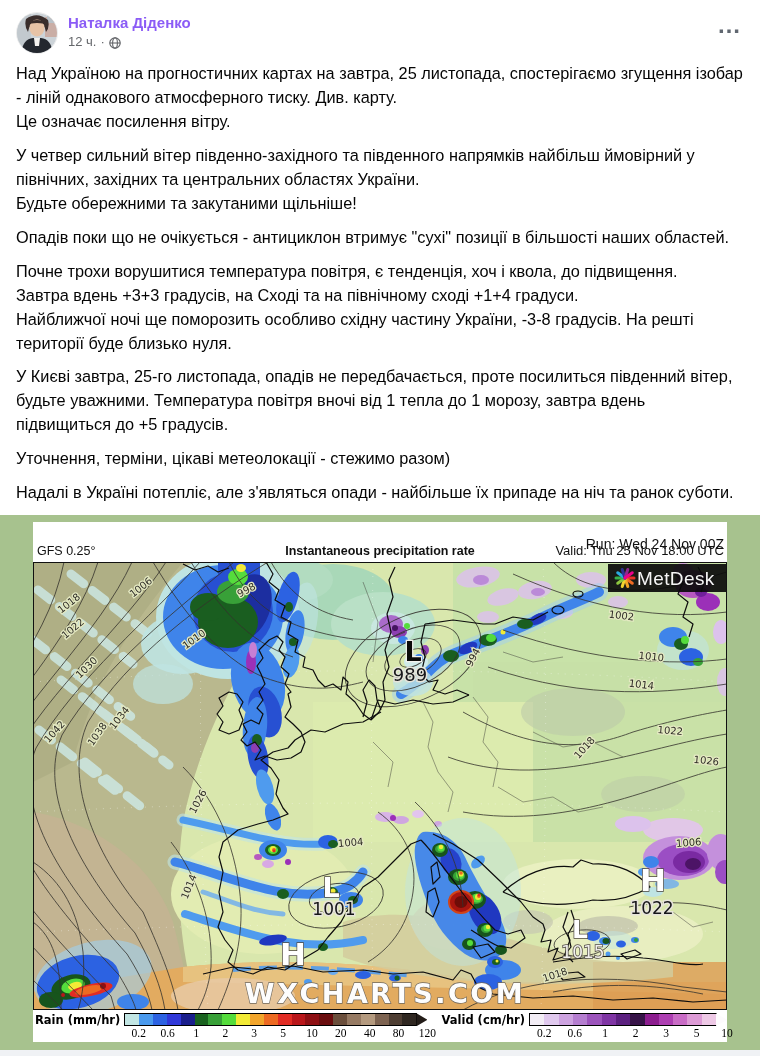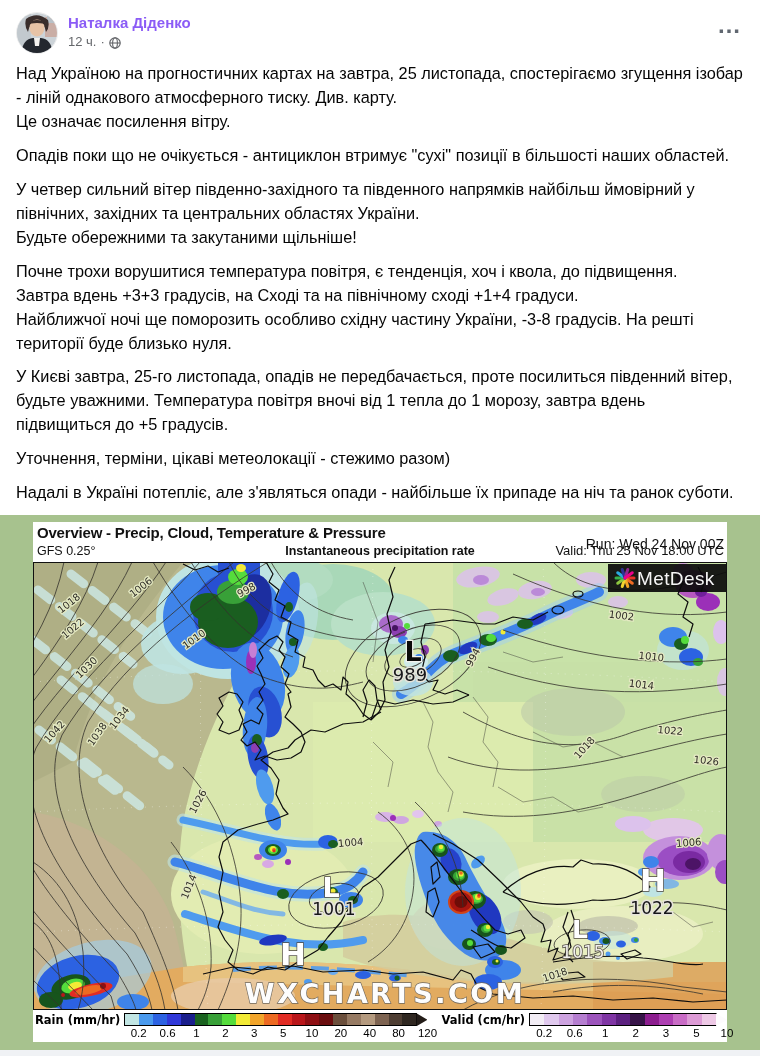--- a/index.html
+++ b/index.html
@@ -39,21 +39,21 @@
   .logo-text{font-family:"Liberation Sans",sans-serif;font-size:19px;fill:#f5f5f5;letter-spacing:.4px;}
 
   
   .legend{height:32px;display:flex;align-items:flex-start;padding:3px 0 0 2px;box-sizing:border-box;background:#fff;}
   .leg-label{font-size:12px;font-weight:700;color:#000;line-height:14px;margin-top:0;white-space:nowrap;font-family:"DejaVu Sans",sans-serif;font-size:11.5px;}
   .bar-wrap{position:relative;height:29px;margin-left:4px;}
   .bar-row{display:flex;height:13px;}
   .bar{display:flex;flex:1;height:13px;border:1px solid #000;box-sizing:border-box;}
   .seg{flex:1;}
   .arrow{width:11px;height:13px;clip-path:polygon(0 0,100% 50%,0 100%);margin-left:-1px;}
-  .tick{position:absolute;top:14px;transform:translateX(-50%);font-size:12px;color:#000;font-family:Liberation Sans, sans-serif;font-size:11.5px;}
+  .tick{position:absolute;top:14px;transform:translateX(-50%);font-size:12px;color:#000;font-family:Liberation Serif, serif;font-size:11.5px;}
   .snow-group{margin-left:14px;display:flex;}
 
   .bottom-strip{height:8px;background:#f0f2f5;}
 </style>
 </head>
 <body>
 
 <div class="post">
   <div class="post-header">
     <div class="avatar">
@@ -82,37 +82,36 @@
           </svg>
         </span>
       </div>
     </div>
     <div class="menu-dots">…</div>
   </div>
 
   <div class="post-text">
     <p>Над Україною на прогностичних картах на завтра, 25 листопада, спостерігаємо згущення ізобар - ліній однакового атмосферного тиску. Див. карту.
 Це означає посилення вітру.</p>
-    <p>Опадів поки що не очікується - антициклон втримує "сухі" позиції в більшості наших областей.</p>
     <p>У четвер сильний вітер південно-західного та південного напрямків найбільш ймовірний у північних, західних та центральних областях України.
 Будьте обережними та закутаними щільніше!</p>
+    <p>Опадів поки що не очікується - антициклон втримує "сухі" позиції в більшості наших областей.</p>
     <p>Почне трохи ворушитися температура повітря, є тенденція, хоч і квола, до підвищення.
 Завтра вдень +3+3 градусів, на Сході та на північному сході +1+4 градуси.
 Найближчої ночі ще поморозить особливо східну частину України, -3-8 градусів. На решті території буде близько нуля.</p>
     <p>У Києві завтра, 25-го листопада, опадів не передбачається, проте посилиться південний вітер, будьте уважними. Температура повітря вночі від 1 тепла до 1 морозу, завтра вдень підвищиться до +5 градусів.</p>
     <p>Уточнення, терміни, цікаві метеолокації - стежимо разом)</p>
     <p>Надалі в Україні потепліє, але з'являться опади - найбільше їх припаде на ніч та ранок суботи.</p>
   </div>
 
   <div class="attachment">
     <div class="map-frame" id="map-frame" style="background: rgb(167, 194, 142);">
       <div class="map-card">
 
         <div class="map-header">
-          <div class="map-title">Overview - Precip, Cloud, Temperature &amp; Pressure</div>
           <div class="map-model">GFS 0.25°</div>
           <div class="map-subtitle">Instantaneous precipitation rate</div>
           <div class="map-run">Run: Wed 24 Nov 00Z</div>
           <div class="map-valid">Valid: Thu 25 Nov 18:00 UTC</div>
         </div>
 
         <svg class="mapsvg" width="694" height="448" viewBox="0 0 694 448">
 
           <g>
             <rect width="694" height="448" fill="#d9e7ad"></rect>

